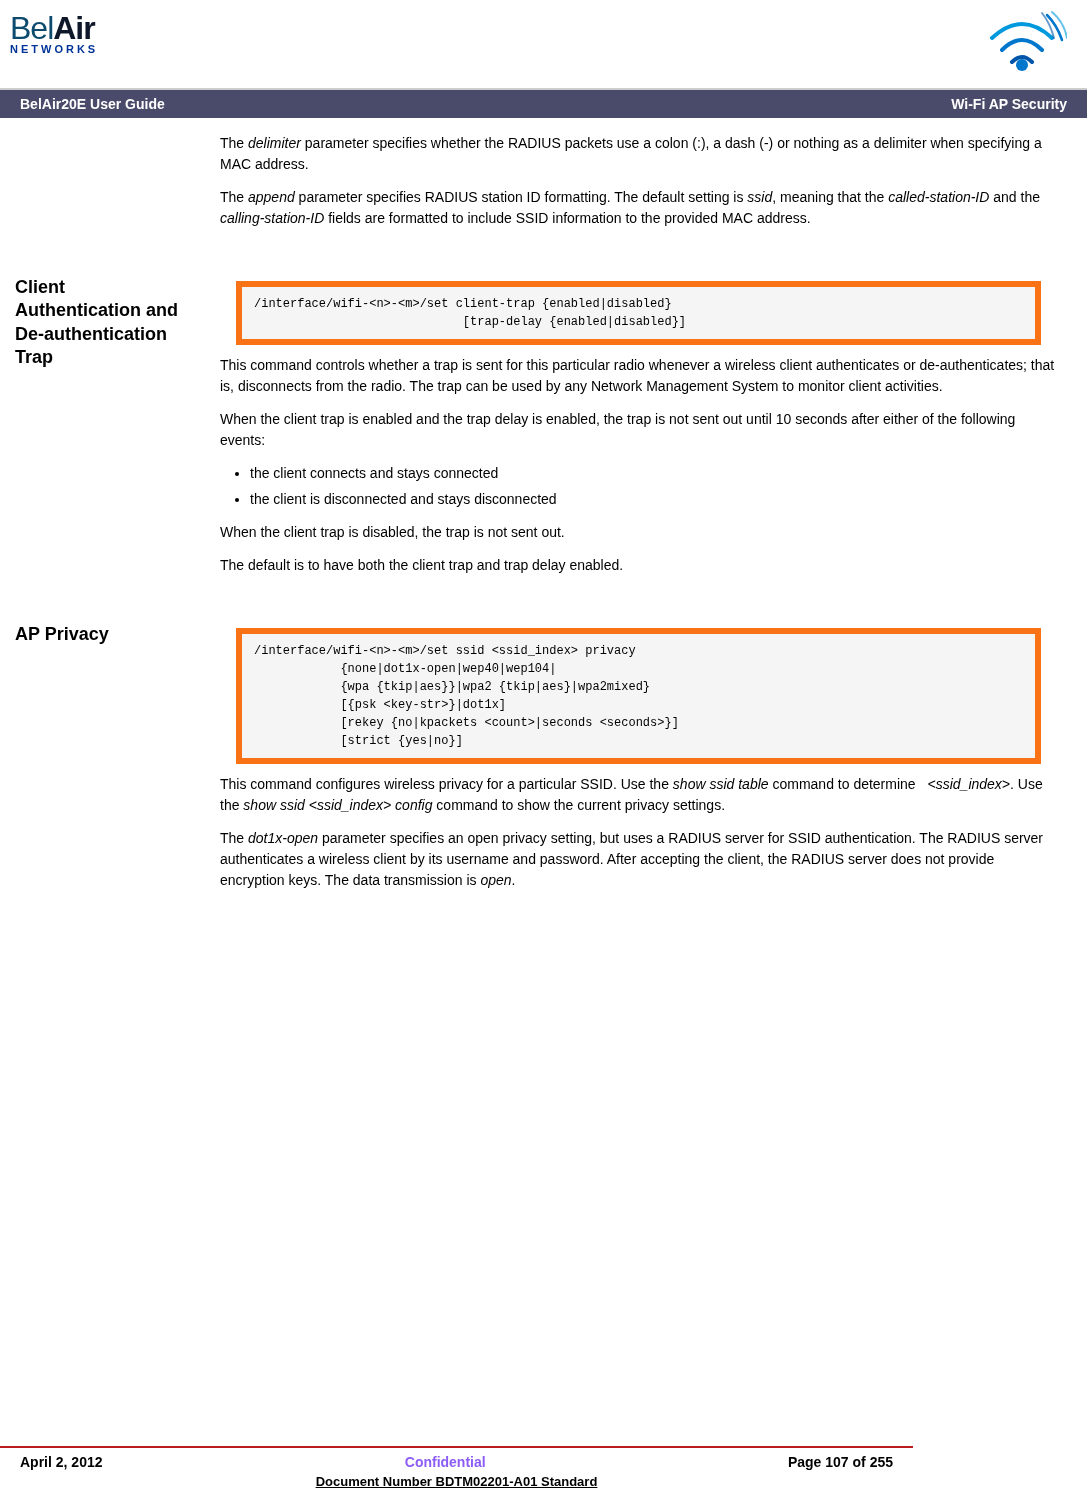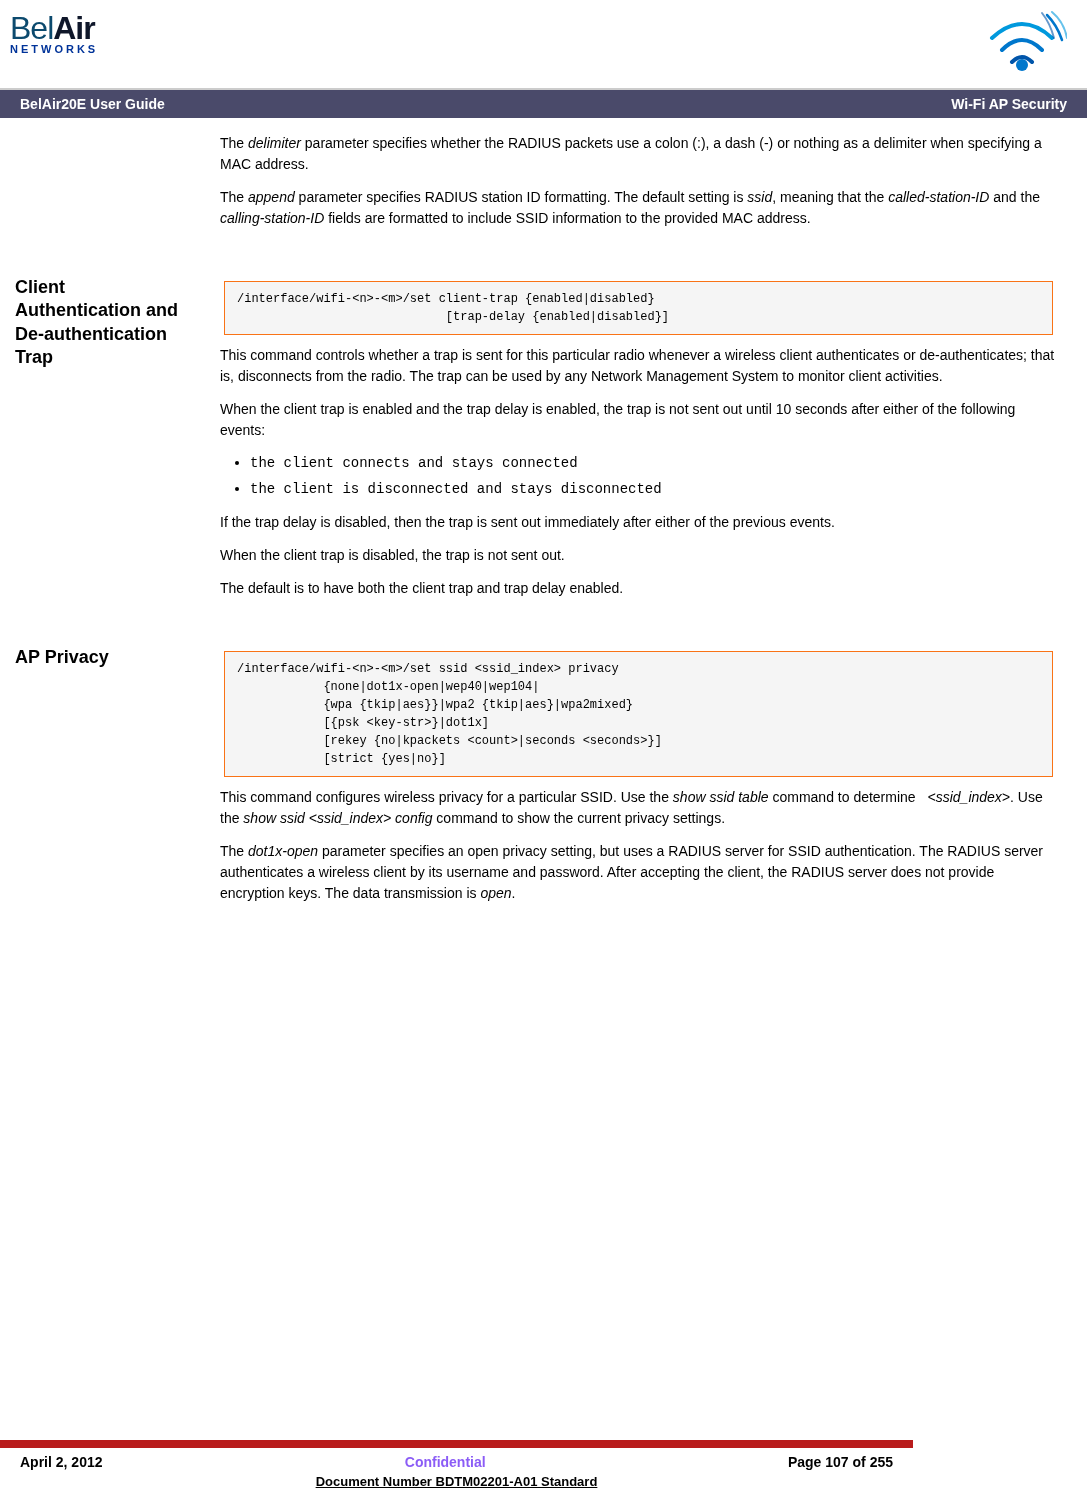--- a/index.html
+++ b/index.html
@@ -83,47 +83,46 @@
     }
 
     .content p .italic {
       font-style: italic;
     }
 
     .code-block {
       font-family: 'Courier New', monospace;
       font-size: 12px;
       background: #f5f5f5;
-      border: 1px solid #f97316;
+      border: 6px solid #f97316;
       padding: 8px 12px;
-      margin: 10px 4px;
+      margin: 10px 16px;
       white-space: pre;
       line-height: 1.5;
     }
 
     .bullet-list {
       margin: 8px 0 12px 30px;
       list-style: disc;
     }
     .bullet-list li {
       margin-bottom: 5px;
       font-size: 14px;
       line-height: 1.5;
-      font-family: Liberation Mono, monospace;
     }
     .footer-left { color: #000; font-weight: bold; }
     .footer-center { color: #8b5cf6; font-weight: bold; text-align: center; }
     .footer-right { color: #000; font-weight: bold; }
 
     .footer-wrapper {
       position: fixed;
       bottom: 0;
       width: 913px;
       background: #fff;
-      border-top: 8px solid #b91c1c;
+      border-top: 2px solid #b91c1c;
     }
     .footer-line1 {
       display: flex;
       justify-content: space-between;
       padding: 6px 20px 2px;
     }
     .footer-line2 {
       text-align: center;
       padding: 2px 20px 22px;
       font-weight: bold;
@@ -189,21 +188,20 @@
     <p>
       This command controls whether a trap is sent for this particular radio whenever a wireless client authenticates or de-authenticates; that is, disconnects from the radio. The trap can be used by any Network Management System to monitor client activities.
     </p>
     <p>
       When the client trap is enabled and the trap delay is enabled, the trap is not sent out until 10 seconds after either of the following events:
     </p>
     <ul class="bullet-list">
       <li>the client connects and stays connected</li>
       <li>the client is disconnected and stays disconnected</li>
     </ul>
-    <p>If the trap delay is disabled, then the trap is sent out immediately after either of the previous events.</p>
     <p>When the client trap is disabled, the trap is not sent out.</p>
     <p>The default is to have both the client trap and trap delay enabled.</p>
   </div>
 </div>
 
 <div class="main-content">
   <div class="sidebar">
     <div class="sidebar-heading">AP Privacy</div>
   </div>
   <div class="content">

